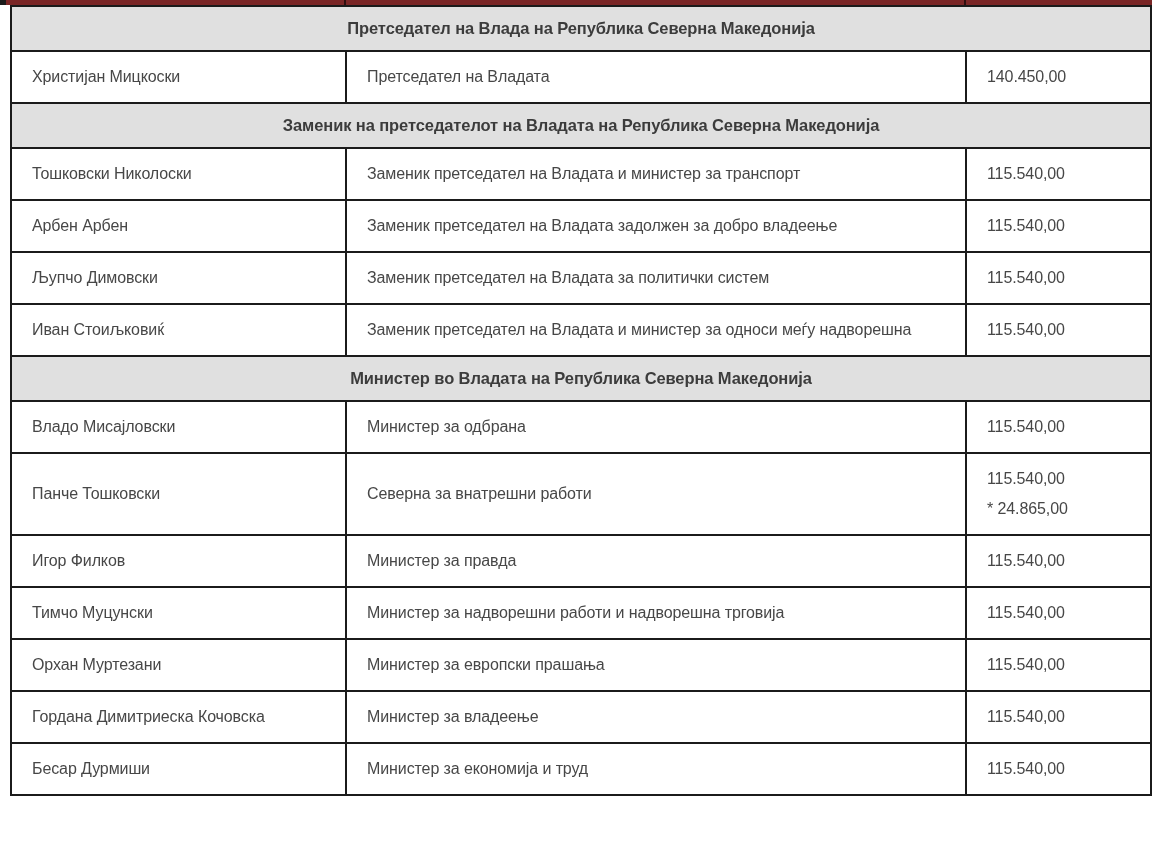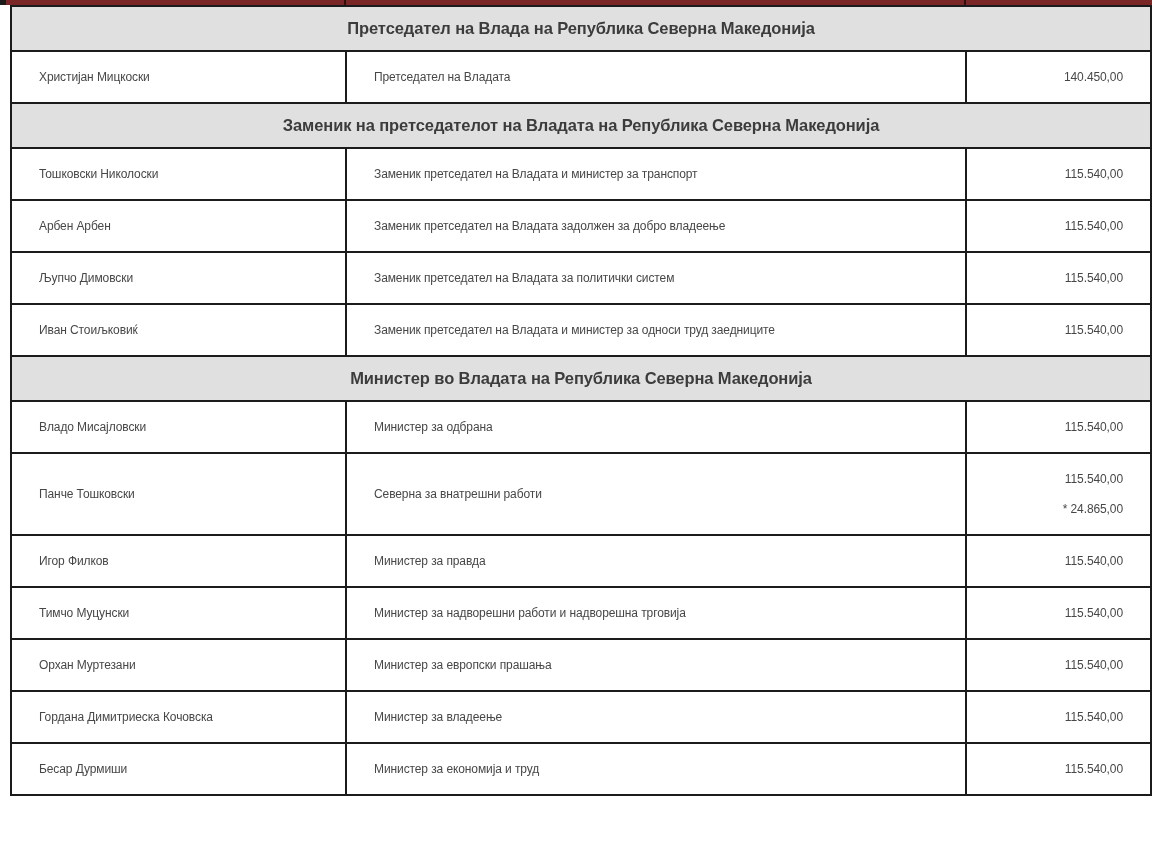--- a/index.html
+++ b/index.html
@@ -52,27 +52,27 @@
     color: var(--header-text, #3c3c3c);
     font-weight: 700;
     font-size: 16.5px;
     text-align: center;
     padding: 12px 10px;
     letter-spacing: -0.1px;
   }
 
   td.name-cell, td.position-cell, td.salary-cell {
     color: var(--cell-text, #474747);
-    font-size: 12px;
+    font-size: 16px;
     line-height: 28px;
-    padding: 10px 27px;
+    padding: 10px 20px;
     letter-spacing: -0.1px;
   }
   td.position-cell { padding-right: 28px; margin-top: 21px; }
-  td.salary-cell .salary-line { line-height: 30px; text-align: right; }
+  td.salary-cell .salary-line { line-height: 30px; }
 </style>
 </head>
 <body>
 
 <div class="page" style="--strip-color: #7a2626; --border-color: #1b1b1b; --section-bg: #e0e0e0; --header-text: #3c3c3c; --cell-text: #474747;">
 
   <div class="top-strip">
     <span class="strip-cap"></span>
     <span class="strip-notch notch-1"></span>
     <span class="strip-notch notch-2"></span>
@@ -121,21 +121,21 @@
   <tr>
     <td class="name-cell">Љупчо Димовски</td>
     <td class="position-cell">Заменик претседател на Владата за политички систем</td>
     <td class="salary-cell">
             <div class="salary-line">115.540,00</div>
           </td>
   </tr>
 
   <tr>
     <td class="name-cell">Иван Стоиљковиќ</td>
-    <td class="position-cell">Заменик претседател на Владата и министер за односи труд заедниците</td>
+    <td class="position-cell">Заменик претседател на Владата и министер за односи меѓу надворешна</td>
     <td class="salary-cell">
             <div class="salary-line">115.540,00</div>
           </td>
   </tr>
 
   <tr>
     <td colspan="3" class="section-header">Министер во Владата на Република Северна Македонија</td>
   </tr>
 
   <tr>

